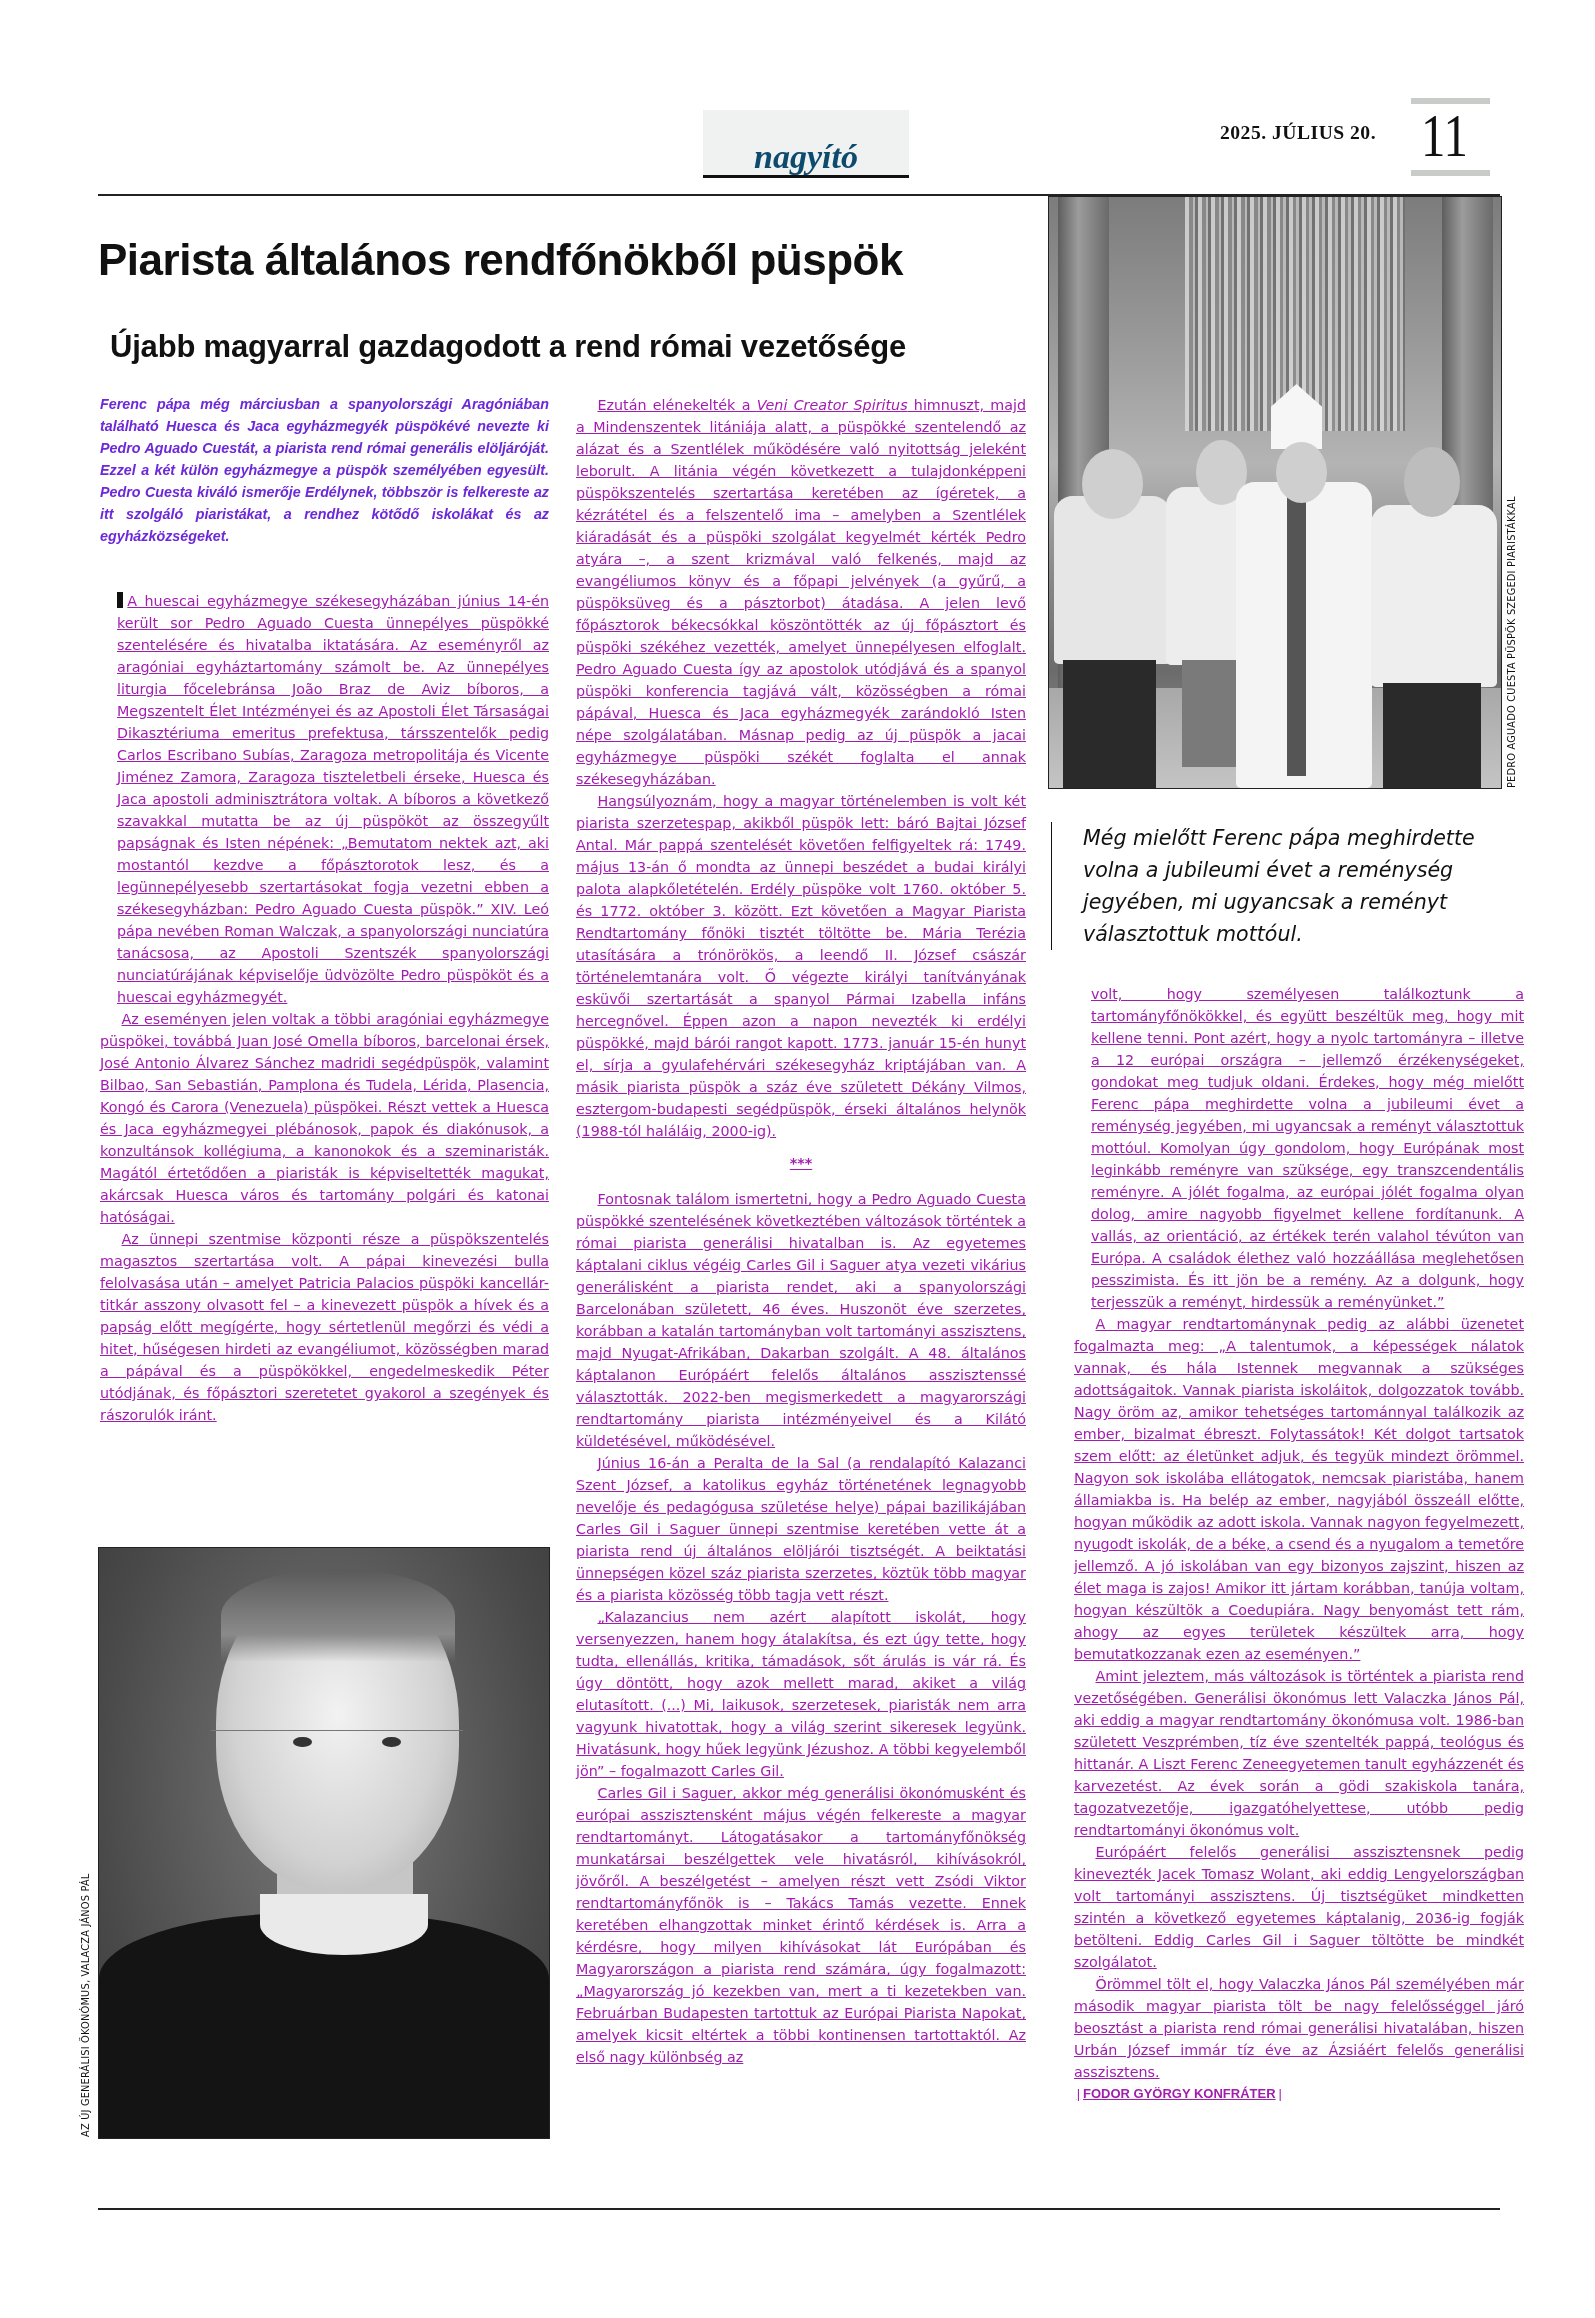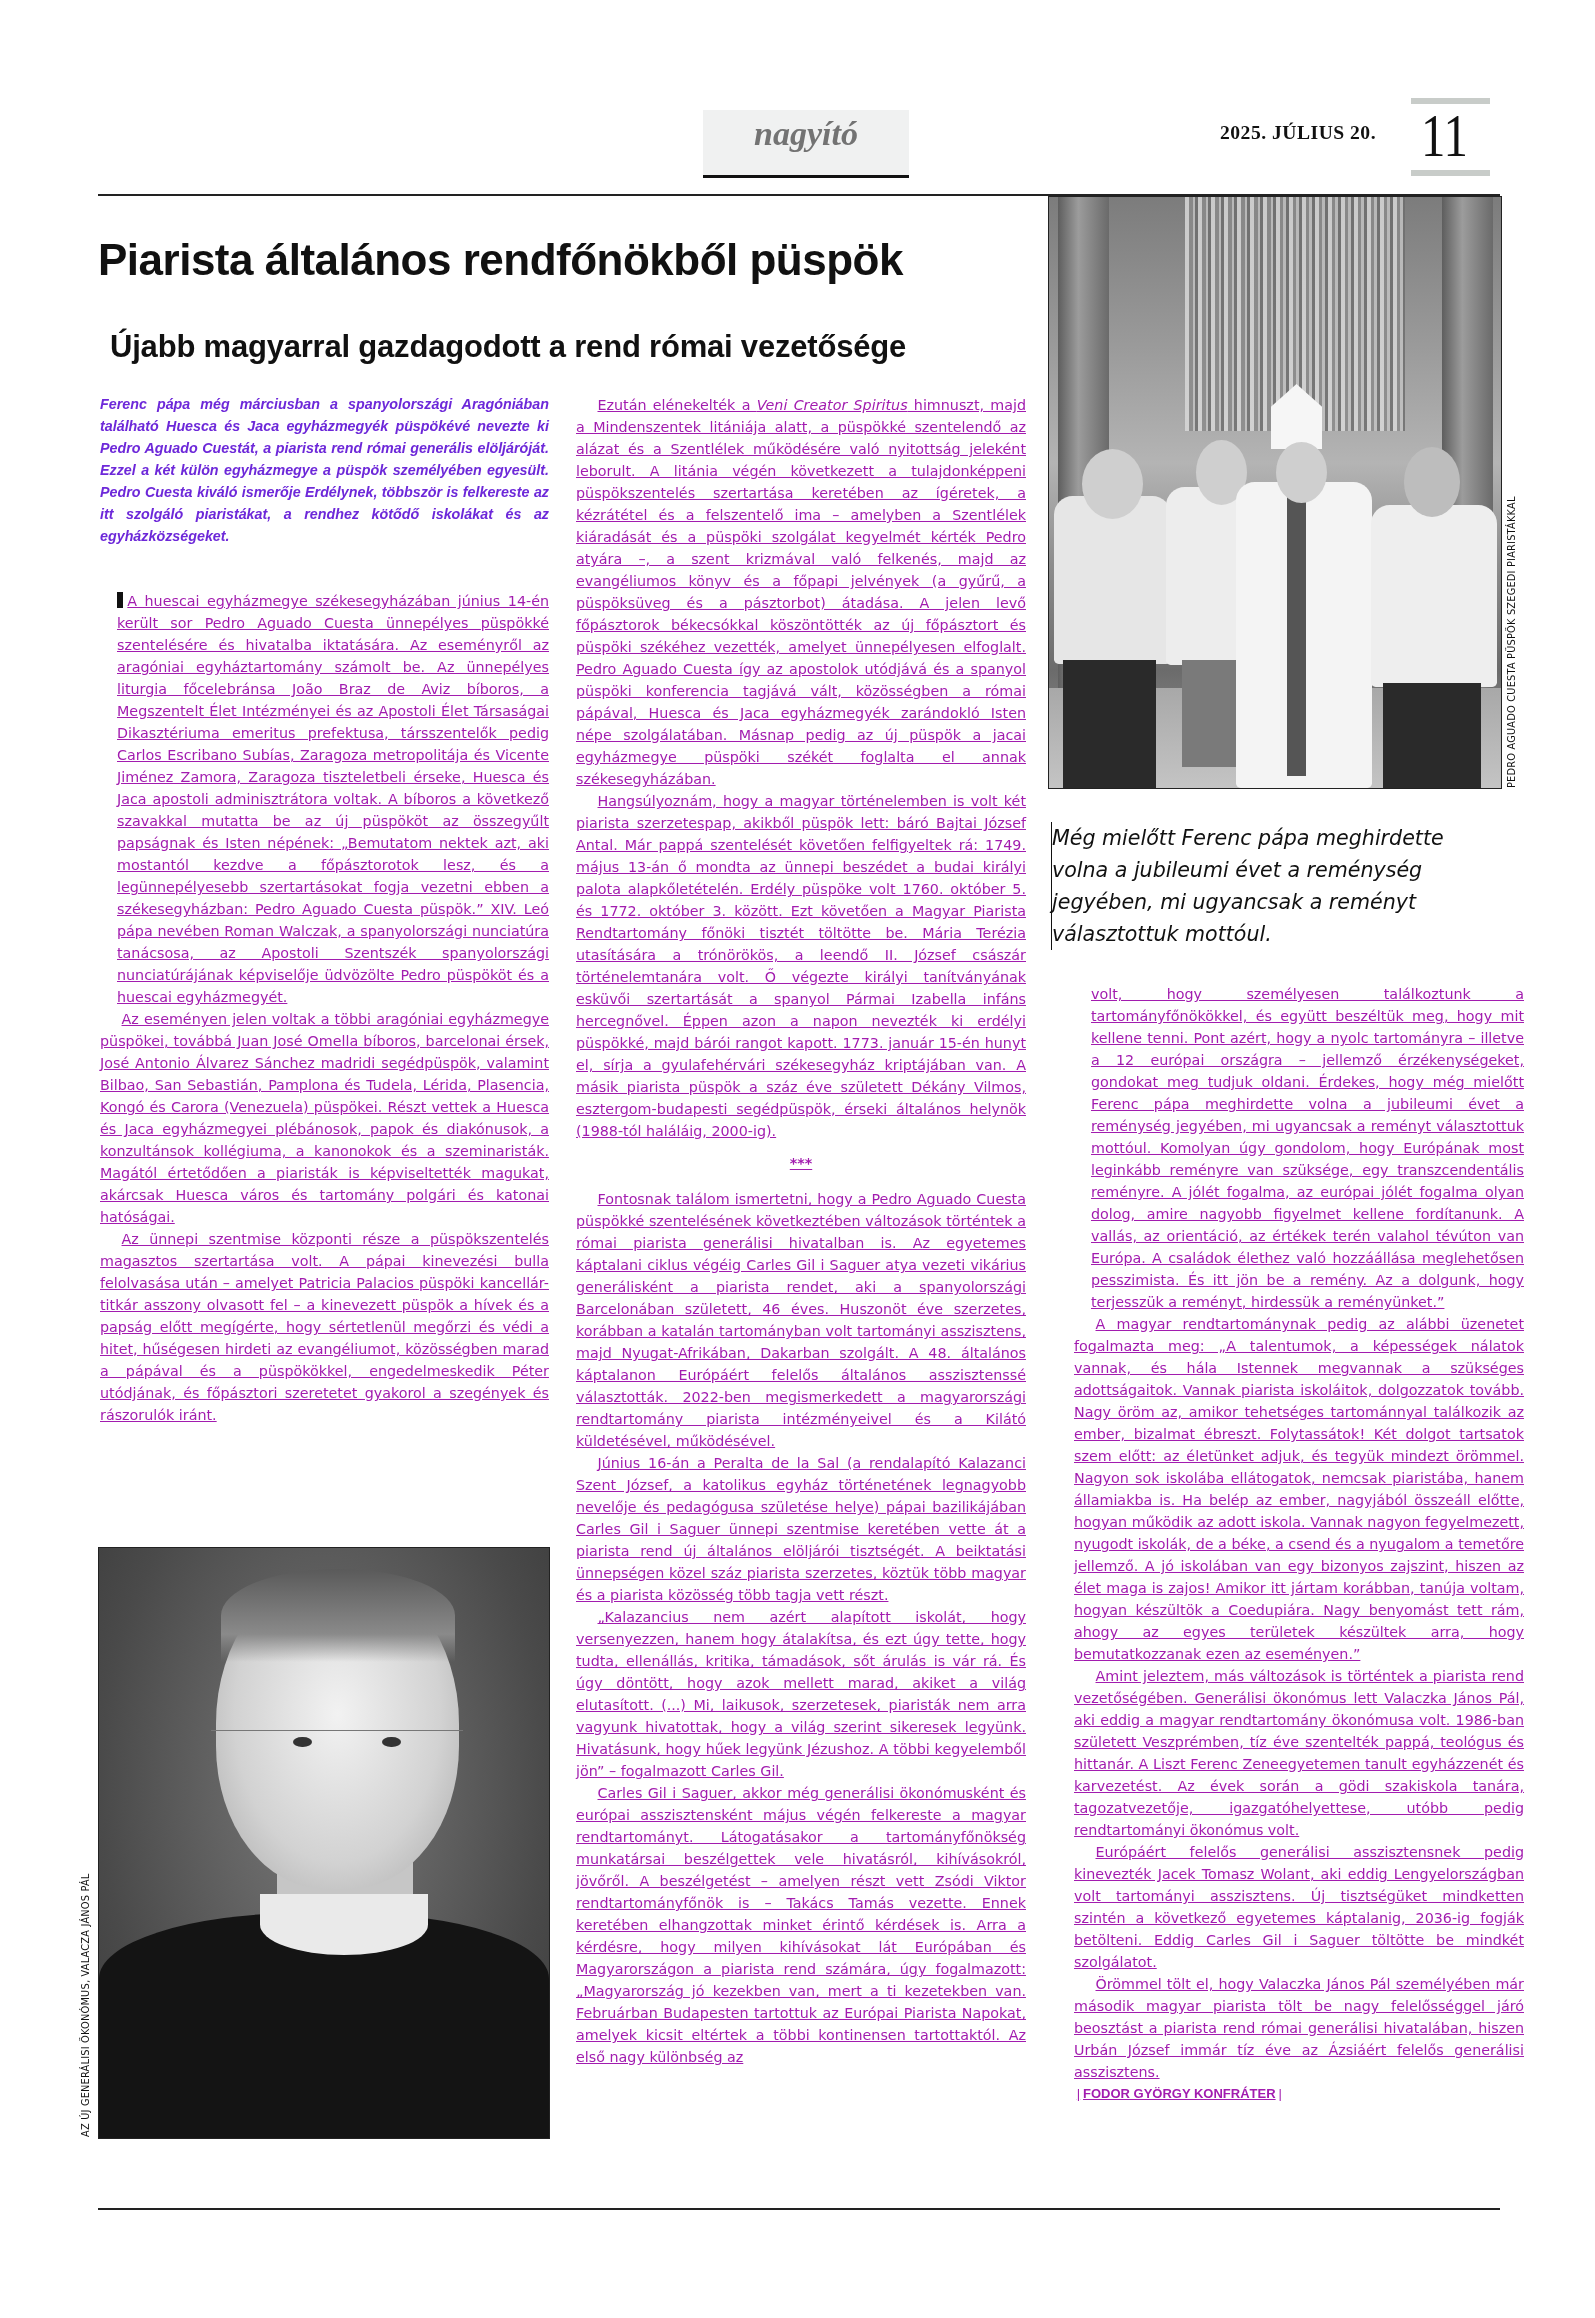--- a/index.html
+++ b/index.html
@@ -6,21 +6,21 @@
   body { width: 1595px; height: 2319px; position: relative; overflow: hidden; color: #111; font-family: "Liberation Sans", sans-serif; }
 
   
   .masthead { position: absolute; left: 98px; top: 70px; width: 1402px; height: 131px; }
   .logo { position: absolute; left: 0; top: 23.4px; width: 252px; height: 75px; }
   .logo-spark { position: absolute; left: 0; top: 0; width: 11.2px; height: 18.7px; }
   .logo-text { position: absolute; left: 0; top: 13px; font-family: "Liberation Serif", serif; font-style: italic; font-size: 60px; line-height: 1; color: #111; letter-spacing: -0.9px; }
   .logo-rule { position: absolute; left: 0; top: 93px; width: 243px; height: 2.8px; background: #111; }
   .logo-rule .stub { position: absolute; left: 0; top: 0; width: 14px; height: 2.8px; background: #c8ccc9; }
   .section-tab { position: absolute; left: 605px; top: 40px; width: 206px; height: 65px; background: #f0f1f1; border-bottom: 3.7px solid #111; text-align: center; }
-  .section-tab span { display: inline-block; margin-top: 5px; font-family: "Liberation Serif", serif; font-style: italic; font-weight: bold; font-size: 34px; color: #737373; }
+  .section-tab span { display: inline-block; margin-top: 28px; font-family: "Liberation Serif", serif; font-style: italic; font-weight: bold; font-size: 34px; color: #0c4a6e; }
   .date { position: absolute; left: 1122px; top: 52px; font-family: "Liberation Serif", serif; font-weight: bold; font-size: 19.6px; letter-spacing: 0.5px; color: #111; }
   .pageno-top { position: absolute; left: 1313px; top: 28px; width: 79px; height: 5.6px; background: #c8ccc9; }
   .pageno { position: absolute; left: 1323px; top: 34px; font-family: "Liberation Serif", serif; font-size: 61px; line-height: 1.05; color: #111; transform: scaleX(0.8); transform-origin: left top; }
   .pageno-bot { position: absolute; left: 1313px; top: 100px; width: 79px; height: 5.6px; background: #c8ccc9; }
   .top-rule { position: absolute; left: 98px; top: 194px; width: 1402px; height: 2.3px; background: #222; }
 
   
   .headline { position: absolute; left: 98px; top: 236px; font-family: "Liberation Sans", sans-serif; font-weight: bold; font-size: 44px; line-height: 1.1; color: #111; letter-spacing: -0.5px; }
   .subhead { position: absolute; left: 98px; top: 318px; font-family: "Liberation Sans", sans-serif; font-weight: bold; font-size: 31px; line-height: 1.1; color: #111; letter-spacing: -0.2px; }
 
@@ -54,21 +54,21 @@
   .p-face { position: absolute; left: 117px; top: 23.4px; width: 243px; height: 318px; border-radius: 48% 48% 45% 45%; background: radial-gradient(ellipse at 50% 45%, #f2f2f2 0%, #d2d2d2 60%, #a8a8a8 100%); }
   .p-hair { position: absolute; left: 122px; top: 21px; width: 234px; height: 93px; border-radius: 50% 50% 0 0; background: linear-gradient(180deg, #5a5a5a, #8a8a8a 70%, rgba(170,170,170,0)); }
   .p-glasses { position: absolute; left: 112px; top: 182px; width: 252px; height: 18.7px; border-top: 1.4px solid #777; }
   .p-eye { position: absolute; top: 189px; width: 18.7px; height: 10.3px; border-radius: 50%; background: #333; }
   .p-body { position: absolute; left: 0; top: 365px; width: 450px; height: 234px; background: #141414; border-radius: 45% 45% 0 0 / 28% 28% 0 0; }
   .p-collar { position: absolute; left: 161px; top: 346px; width: 168px; height: 61px; border-radius: 0 0 50% 50%; background: #eaeaea; }
   .p-neck { position: absolute; left: 178px; top: 299px; width: 136px; height: 79px; background: #c6c6c6; border-radius: 0 0 40% 40%; }
   .photo-caption-left { position: absolute; left: 80px; top: 2137px; transform: rotate(-90deg); transform-origin: left top; font-family: "DejaVu Sans", sans-serif; font-size: 9.8px; letter-spacing: 0.2px; color: #111; white-space: nowrap; }
 
   
-  .pullquote { position: absolute; left: 1051px; top: 822px; width: 411px; border-left: 0.9px solid #111; font-family: "DejaVu Sans", sans-serif; font-style: italic; font-size: 20.6px; line-height: 32px; color: #111; }
+  .pullquote { position: absolute; left: 1051px; top: 822px; width: 411px; padding-left: 31px; border-left: 0.9px solid #111; font-family: "DejaVu Sans", sans-serif; font-style: italic; font-size: 20.6px; line-height: 32px; color: #111; }
 
   .bottom-rule { position: absolute; left: 98px; top: 2208px; width: 1402px; height: 1.9px; background: #222; }
 </style>
 </head>
 <body>
 
 <header class="masthead">
   <div class="section-tab">
     <span>nagyító</span>
   </div>

